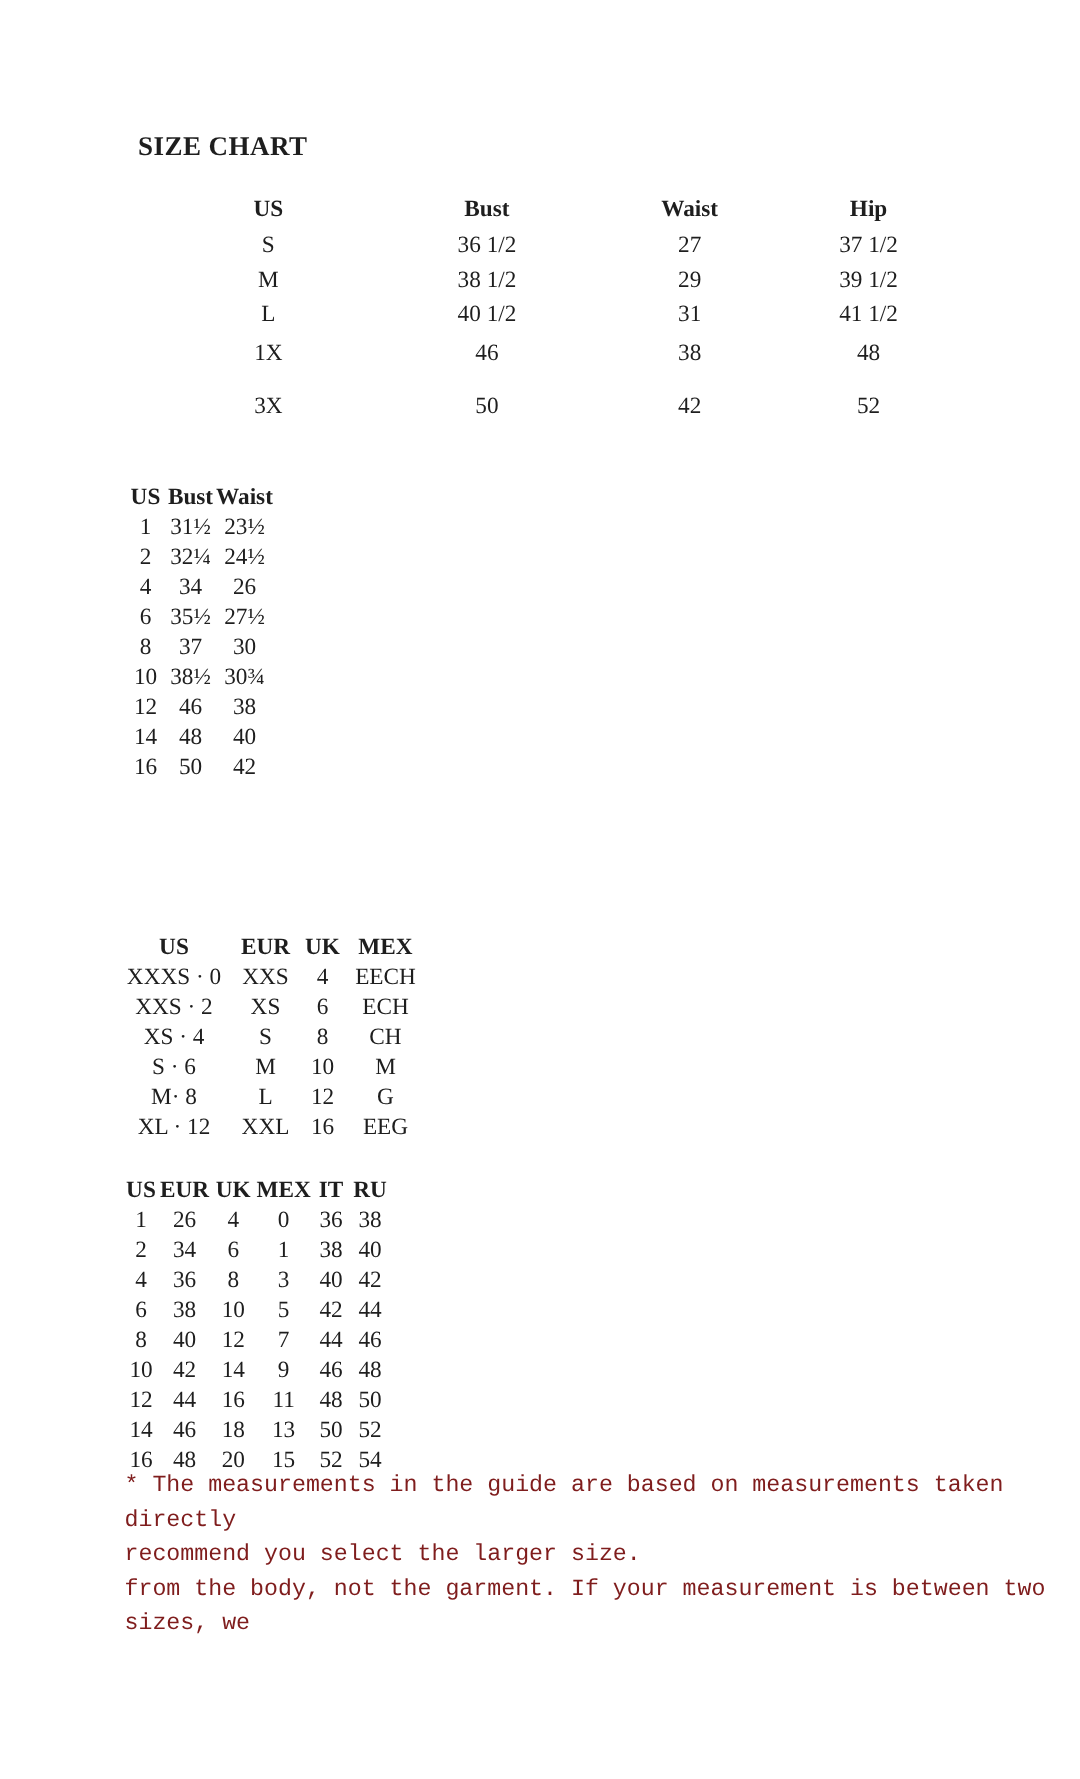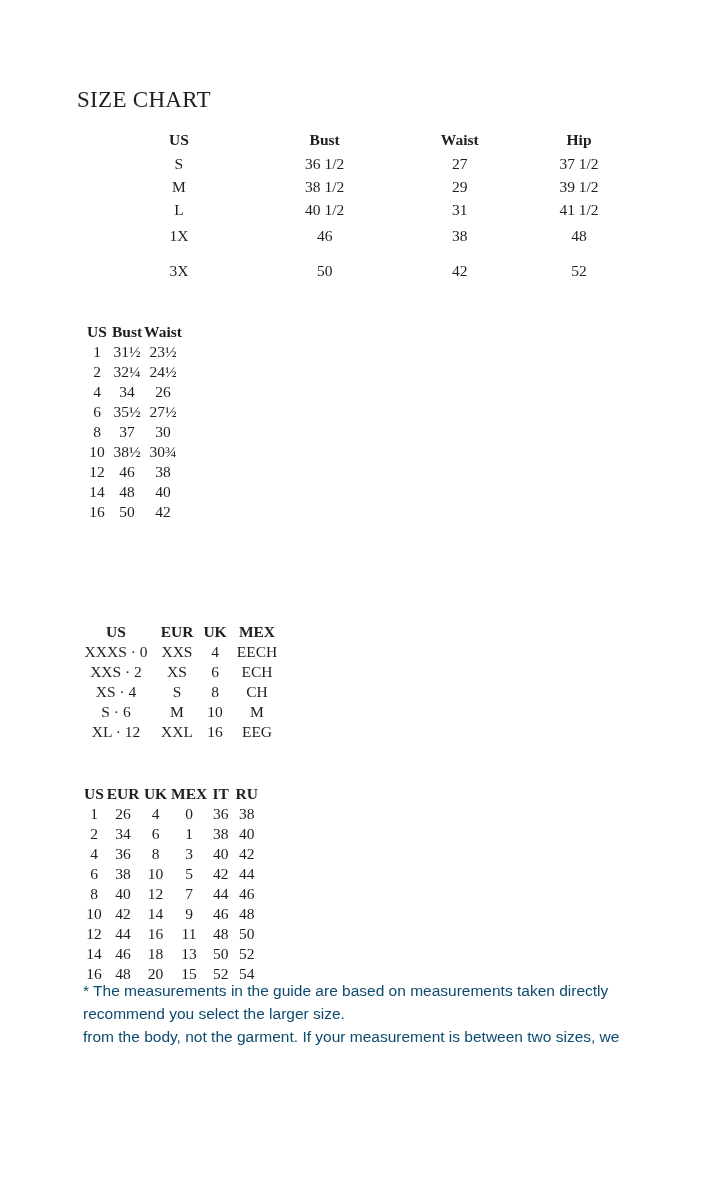--- a/index.html
+++ b/index.html
@@ -7,23 +7,23 @@
     width: 720px; height: 1186px;
     font-family: "Liberation Serif", serif;
     color: #1e1e1e;
     position: relative;
     overflow: hidden;
   }
   .page { position: absolute; inset: 0; }
 
   .doc-title {
     position: absolute;
-    left: 77px;
-    font-size: 23px;
-    font-weight: normal;
+    left: 92px;
+    font-size: 18px;
+    font-weight: bold;
     letter-spacing: 0.3px;
     line-height: 1;
     white-space: nowrap;
   }
   #size-chart-title { top: 88px; }
   #equivalent-title { top: 581px; }
 
   table { border-collapse: collapse; border-spacing: 0; }
   th, td { text-align: center; padding: 0; font-weight: normal; white-space: nowrap; }
   th { font-weight: bold; }
@@ -73,23 +73,23 @@
   #intl-numeric-table th:nth-child(1) { width: 24px; }
   #intl-numeric-table th:nth-child(2) { width: 34px; }
   #intl-numeric-table th:nth-child(3) { width: 31px; }
   #intl-numeric-table th:nth-child(4) { width: 30px; }
   #intl-numeric-table th:nth-child(5) { width: 27px; }
   #intl-numeric-table th:nth-child(6) { width: 25px; }
 
   
   #footnote {
     position: absolute; left: 83px; top: 979px;
-    font-family: Liberation Sans, sans-serif;
+    font-family: Liberation Mono, monospace;
     font-size: 15.5px; line-height: 23px;
-    color: #0c4a6e;
+    color: #7f1d1d;
   }
 </style>
 </head>
 <body>
 
 <div class="page">
 
   <div id="size-chart-title" class="doc-title">SIZE CHART</div>
 
   <table id="letter-table">
@@ -221,20 +221,26 @@
           <td>XS · 4</td>
           <td>S</td>
           <td>8</td>
           <td>CH</td>
         </tr>
         <tr>
           <td>S · 6</td>
           <td>M</td>
           <td>10</td>
           <td>M</td>
+        </tr>
+        <tr>
+          <td>M· 8</td>
+          <td>L</td>
+          <td>12</td>
+          <td>G</td>
         </tr>
         <tr>
           <td>XL · 12</td>
           <td>XXL</td>
           <td>16</td>
           <td>EEG</td>
         </tr>
       </tbody>
   </table>
 

